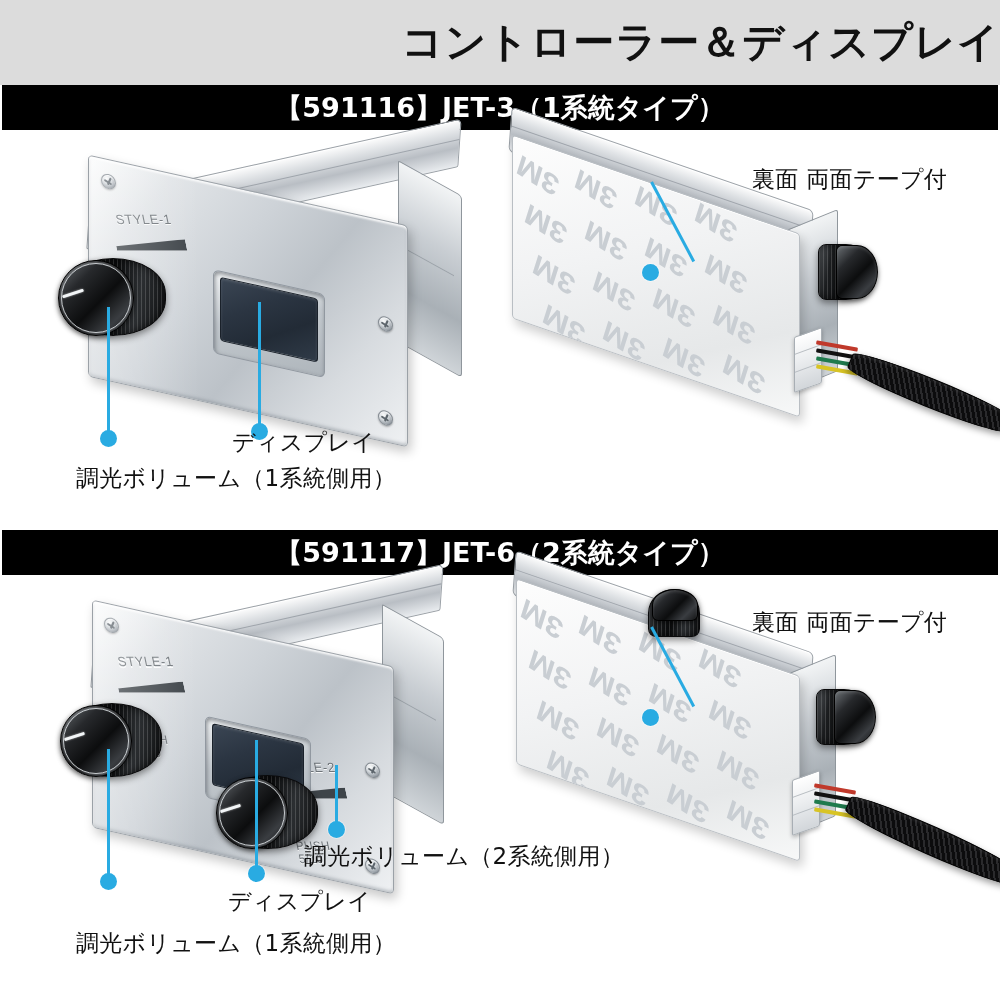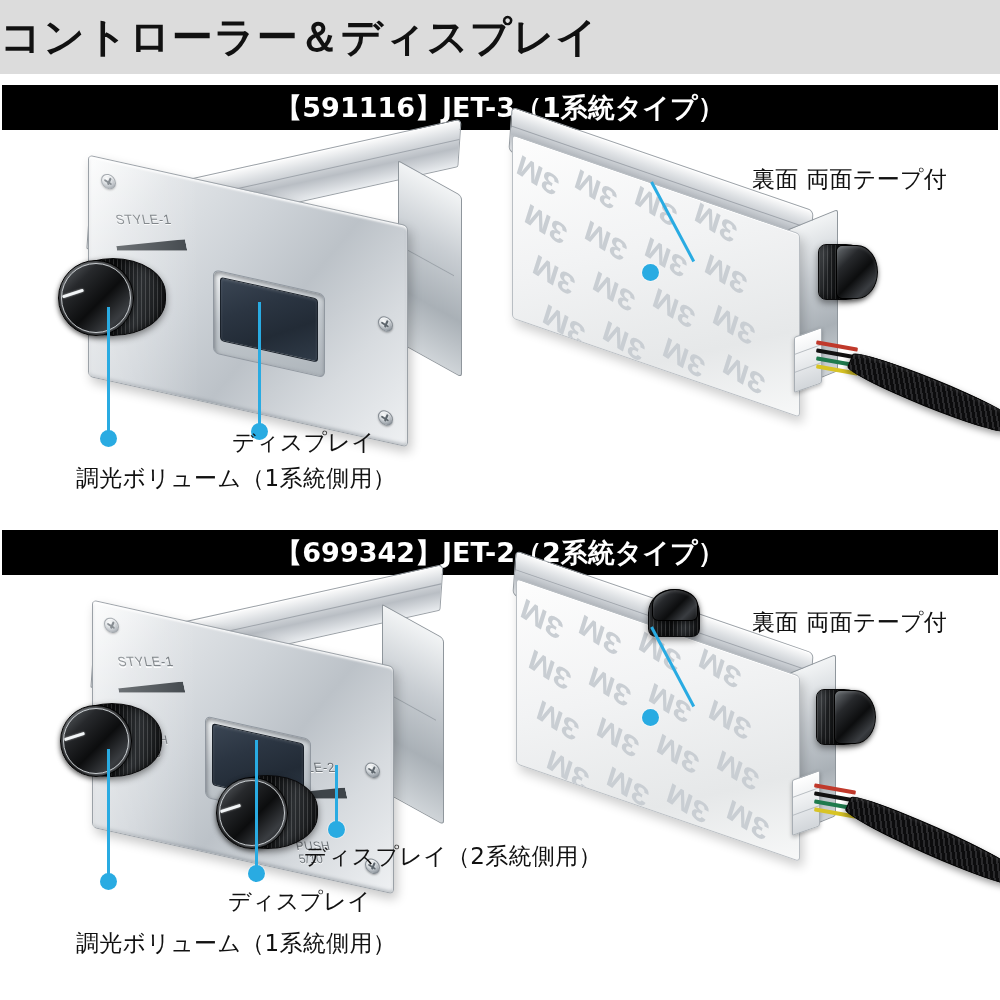--- a/index.html
+++ b/index.html
@@ -5,22 +5,22 @@
   html,body{margin:0;padding:0;}
   body{
     width:1000px;height:1000px;
     background:#ffffff;
     font-family:"Liberation Sans","DejaVu Sans",sans-serif;
     overflow:hidden;position:relative;
   }
 
   
   .page-header{
-    position:absolute;left:0;top:0;width:1000px;height:74px;
-    background:#dcdcdc;display:flex;align-items:center;justify-content:flex-start;
+    position:absolute;left:0;top:0;width:1000px;height:85px;
+    background:#dcdcdc;display:flex;align-items:center;justify-content:flex-end;
   }
   .page-title{
     font-size:41px;font-weight:bold;color:#111;letter-spacing:1px;
     font-family:"DejaVu Sans","Liberation Sans",sans-serif;
   }
 
   
   .section-bar{
     position:absolute;left:2px;width:996px;height:45px;background:#000;
     display:flex;align-items:center;justify-content:center;
@@ -296,21 +296,21 @@
     <div class="callout-dot" style="left:142px;top:134px;"></div>
     <div class="callout-line" style="left:150px;top:52px;width:3px;height:90px;transform:rotate(-28deg);transform-origin:top center;"></div>
     <div class="callout-text" style="left:252px;top:34px;">裏面 両面テープ付</div>
   </div>
 
   <div class="callout-text" style="position:absolute;left:232px;top:297px;">ディスプレイ</div>
   <div class="callout-text" style="position:absolute;left:76px;top:333px;">調光ボリューム（1系統側用）</div>
 </div>
 
 <div class="section-bar bar2">
-  <div class="section-bar-text">【699342】JET-2（2系統タイプ）</div>
+  <div class="section-bar-text">【591117】JET-6（2系統タイプ）</div>
 </div>
 
 <div class="section sec2">
 
   <div class="stage" style="left:0;top:0;width:500px;height:425px;">
 
     <div class="dev-top" style="left:92px;top:28px;width:348px;height:44px;
                 transform:skewY(-12.5deg) skewX(-4deg);border-radius:6px 6px 2px 2px;">
       <div class="dev-top-line"></div>
     </div>
@@ -414,16 +414,16 @@
     <div class="wire" style="left:314px;top:228px;width:42px;height:4px;background:#1f7a4d;transform:rotate(10deg);"></div>
     <div class="wire" style="left:314px;top:236px;width:42px;height:4px;background:#d8c425;transform:rotate(10deg);"></div>
 
     <div class="braid" style="left:348px;top:214px;width:180px;height:27px;transform:rotate(24deg);transform-origin:left center;"></div>
 
     <div class="callout-dot" style="left:142px;top:134px;"></div>
     <div class="callout-line" style="left:150px;top:52px;width:3px;height:90px;transform:rotate(-28deg);transform-origin:top center;"></div>
     <div class="callout-text" style="left:252px;top:32px;">裏面 両面テープ付</div>
   </div>
 
-  <div class="callout-text" style="position:absolute;left:304px;top:266px;">ディスプレイ（2系統側用）</div>
+  <div class="callout-text" style="position:absolute;left:304px;top:266px;">調光ボリューム（2系統側用）</div>
   <div class="callout-text" style="position:absolute;left:228px;top:311px;">ディスプレイ</div>
   <div class="callout-text" style="position:absolute;left:76px;top:353px;">調光ボリューム（1系統側用）</div>
 </div>
 
 </body></html>

